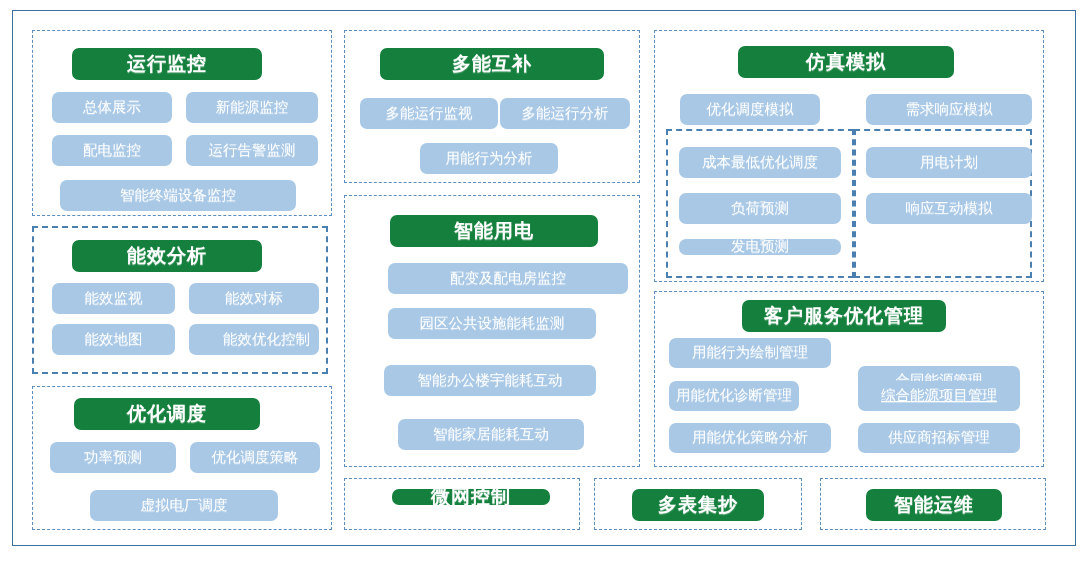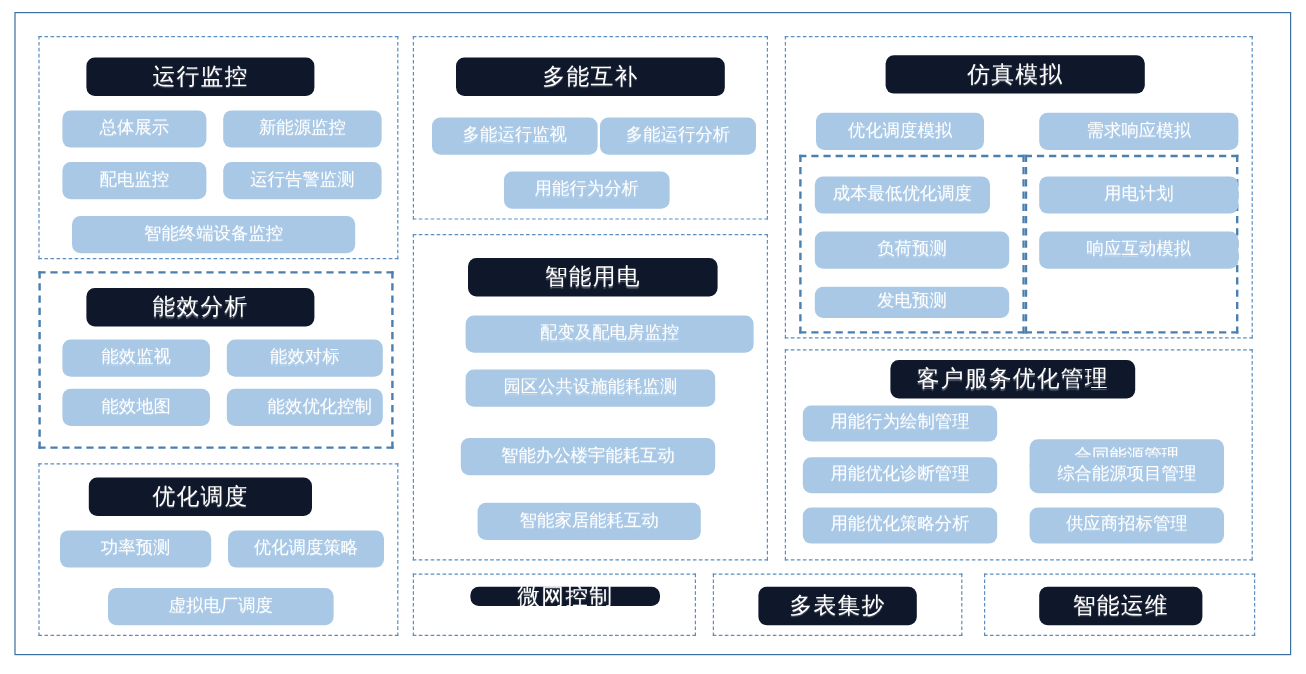--- a/index.html
+++ b/index.html
@@ -24,22 +24,22 @@
     border:2.2px dashed #4A7FB0;
   }
   .subsect{
     position:absolute;box-sizing:border-box;
     border:2.2px dashed #4A7FB0;background:#fff;
   }
 
   
   .hdr{
     position:absolute;box-sizing:border-box;
-    background:#0f172a;border-radius:7px;
-    color:#ffffff;font-weight:normal;
+    background:#15803d;border-radius:7px;
+    color:#ffffff;font-weight:bold;
     display:flex;align-items:center;justify-content:center;
     letter-spacing:1px;
     text-shadow:0 1px 1px rgba(255,255,255,.35);
   }
 
   
   .pill{
     position:absolute;box-sizing:border-box;
     background:#A8C8E6;border-radius:7px;
     color:#ffffff;font-weight:normal;
@@ -88,34 +88,34 @@
   <div class="pill" style="left:388px;top:308px;width:208px;height:31px;font-size:14.5px;">园区公共设施能耗监测</div>
   <div class="pill" style="left:384px;top:365px;width:212px;height:31px;font-size:14.5px;">智能办公楼宇能耗互动</div>
   <div class="pill" style="left:398px;top:419px;width:186px;height:31px;font-size:14.5px;">智能家居能耗互动</div>
 
   <div class="sect" style="left:654px;top:30px;width:390px;height:252px;"></div>
   <div class="hdr" style="left:738px;top:46px;width:216px;height:32px;font-size:19px;text-align:center;">仿真模拟</div>
   <div class="pill" style="left:680px;top:94px;width:140px;height:31px;font-size:14.5px;">优化调度模拟</div>
   <div class="pill" style="left:866px;top:94px;width:166px;height:31px;font-size:14.5px;">需求响应模拟</div>
 
   <div class="subsect" style="left:666px;top:129px;width:188px;height:149px;"></div>
-  <div class="pill" style="left:679px;top:147px;width:146px;height:31px;font-size:14.5px;">成本最低优化调度</div>
+  <div class="pill" style="left:679px;top:147px;width:162px;height:31px;font-size:14.5px;">成本最低优化调度</div>
   <div class="pill" style="left:679px;top:193px;width:162px;height:31px;font-size:14.5px;">负荷预测</div>
-  <div class="pill" style="left:679px;top:239px;width:162px;height:26px;font-size:14.5px;">发电预测</div>
+  <div class="pill" style="left:679px;top:239px;width:162px;height:16px;font-size:14.5px;">发电预测</div>
 
   <div class="subsect" style="left:854px;top:129px;width:178px;height:149px;"></div>
   <div class="pill" style="left:866px;top:147px;width:166px;height:31px;font-size:14.5px;">用电计划</div>
   <div class="pill" style="left:866px;top:193px;width:166px;height:31px;font-size:14.5px;">响应互动模拟</div>
 
   <div class="sect" style="left:654px;top:291px;width:390px;height:176px;"></div>
   <div class="hdr" style="left:742px;top:300px;width:204px;height:32px;font-size:19px;">客户服务优化管理</div>
   <div class="pill" style="left:669px;top:338px;width:162px;height:30px;font-size:14.5px;">用能行为绘制管理</div>
   <div class="pill" style="left:858px;top:338px;width:162px;height:30px;font-size:14.5px;margin-top:28px;">合同能源管理</div>
-  <div class="pill" style="left:669px;top:381px;width:162px;height:30px;font-size:14.5px;">用能优化诊断管理</div>
-  <div class="pill" style="left:858px;top:381px;width:162px;height:30px;font-size:14.5px;">综合能源项目管理</div>
+  <div class="pill" style="left:669px;top:381px;width:130px;height:30px;font-size:14.5px;">用能优化诊断管理</div>
+  <div class="pill" style="left:858px;top:381px;width:162px;height:30px;font-size:14.5px;text-decoration:underline;">综合能源项目管理</div>
   <div class="pill" style="left:669px;top:423px;width:162px;height:30px;font-size:14.5px;">用能优化策略分析</div>
   <div class="pill" style="left:858px;top:423px;width:162px;height:30px;font-size:14.5px;">供应商招标管理</div>
 
   <div class="sect" style="left:344px;top:478px;width:236px;height:52px;"></div>
   <div class="hdr" style="left:392px;top:489px;width:158px;height:16px;font-size:19px;">微网控制</div>
 
   <div class="sect" style="left:594px;top:478px;width:208px;height:52px;"></div>
   <div class="hdr" style="left:632px;top:489px;width:132px;height:32px;font-size:19px;">多表集抄</div>
 
   <div class="sect" style="left:820px;top:478px;width:226px;height:52px;"></div>

